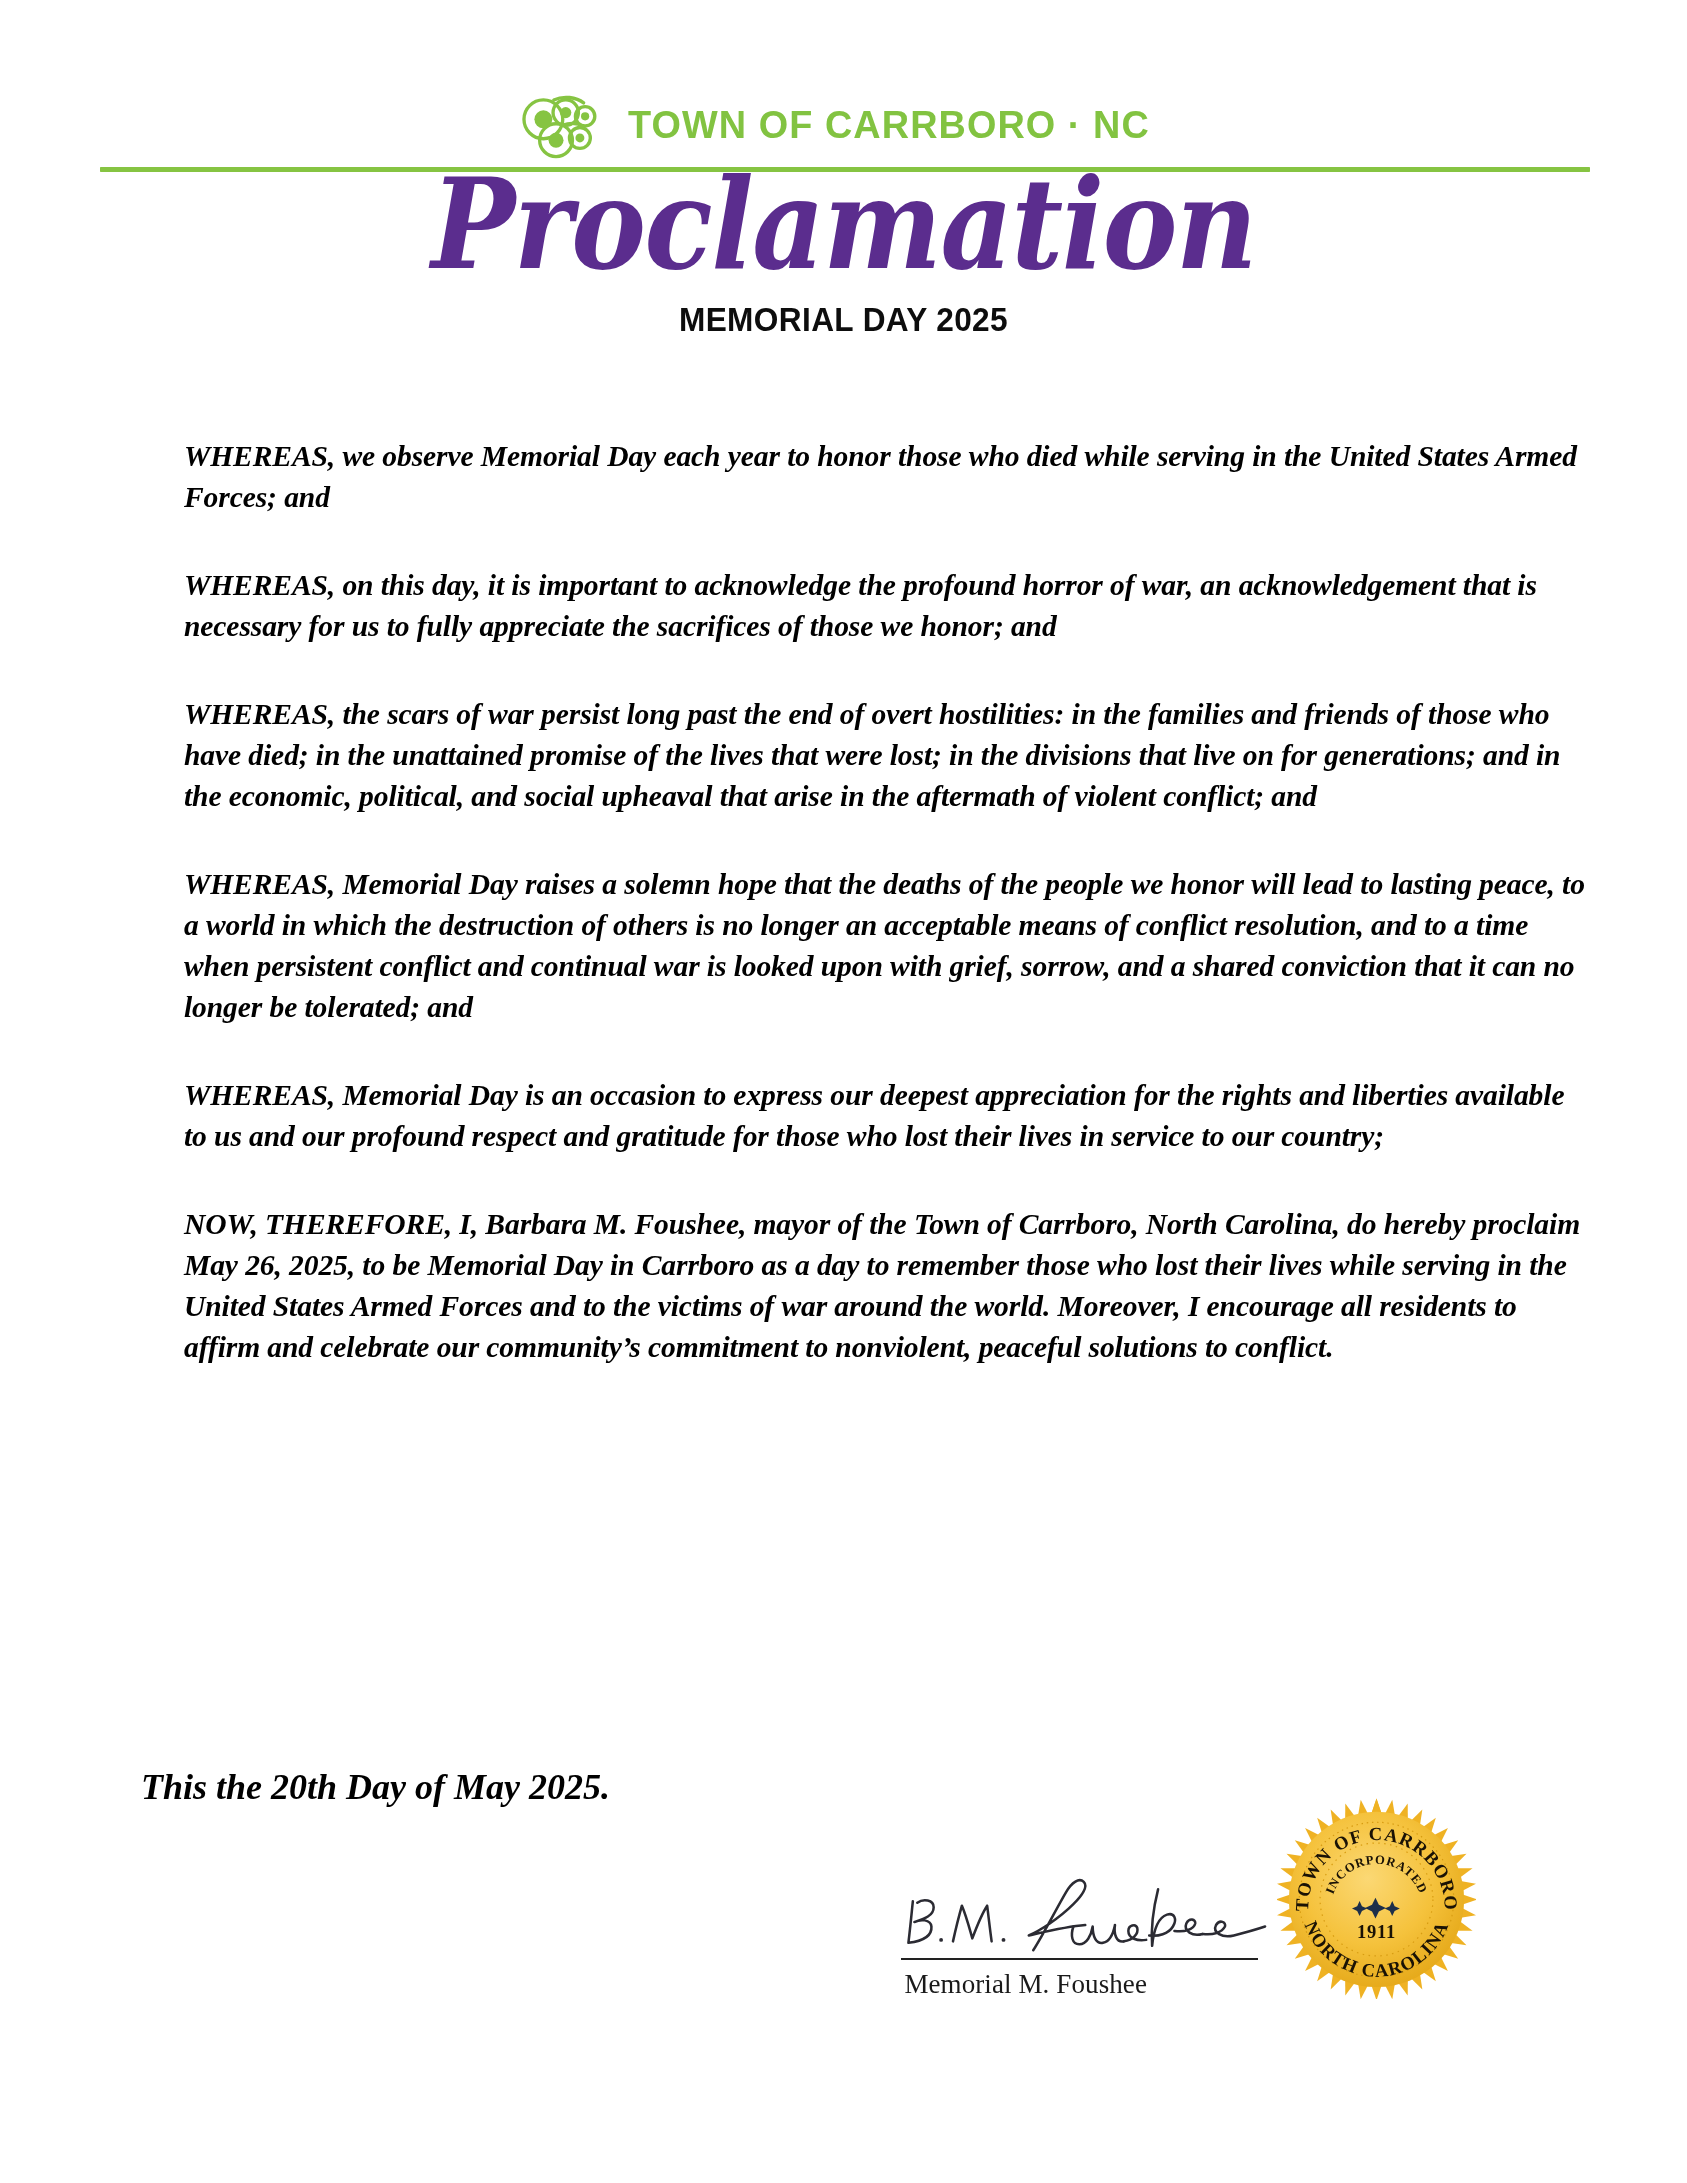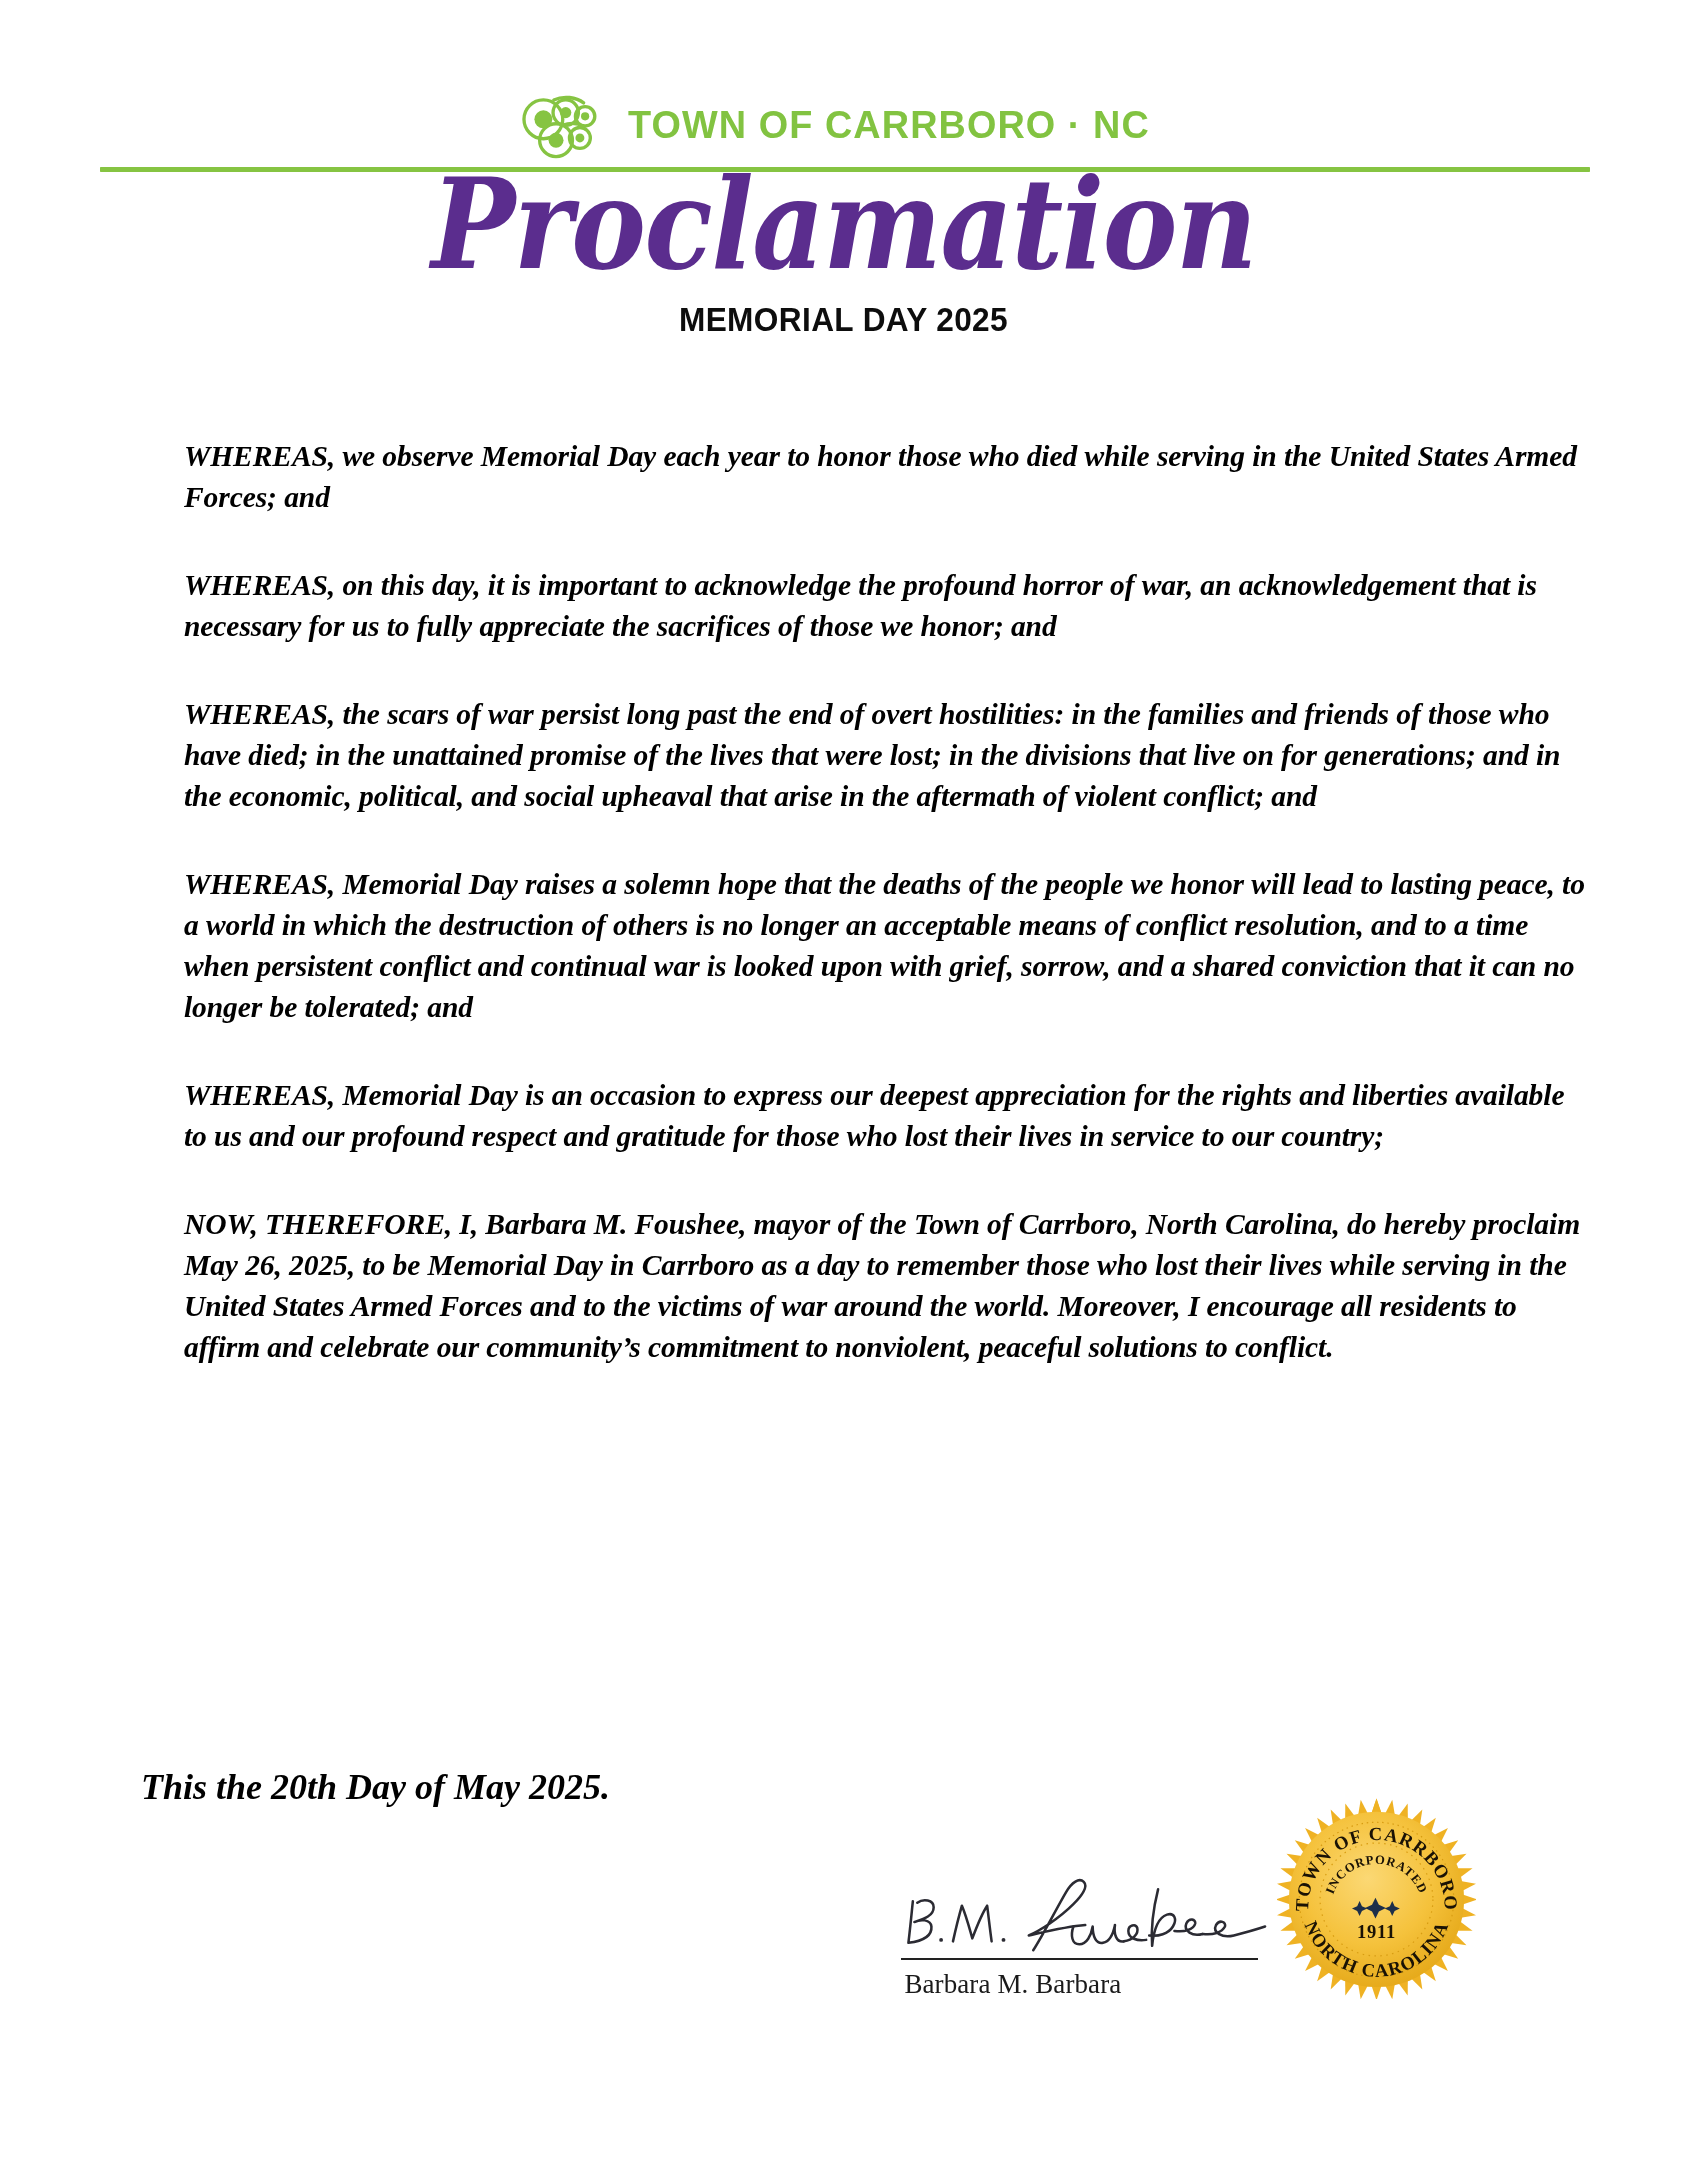--- a/index.html
+++ b/index.html
@@ -221,21 +221,21 @@
           <path d="M182 104 C196 82, 212 50, 226 26 C234 12, 244 6, 250 12 C256 18, 248 30, 236 42 C216 62, 190 78, 176 84 C194 80, 226 72, 252 70"></path>
           <path d="M236 72 C232 84, 234 96, 244 96 C254 96, 260 84, 262 72 C262 84, 266 96, 276 94 C286 92, 290 80, 292 70 C290 82, 294 94, 304 92"></path>
           <path d="M304 92 C316 90, 324 82, 322 74 C320 68, 310 70, 310 78 C310 88, 322 92, 334 90"></path>
           <path d="M350 22 C344 46, 340 72, 342 98 C344 78, 350 60, 362 56 C372 53, 376 62, 370 72 C364 82, 350 86, 338 84"></path>
           <path d="M372 78 C386 80, 398 76, 400 68 C401 62, 392 60, 388 68 C384 78, 396 86, 410 82"></path>
           <path d="M410 82 C424 84, 436 80, 440 72 C442 66, 433 62, 428 70 C423 80, 436 88, 452 84 C468 80, 482 76, 494 72"></path>
         </g>
       </svg>
     </span>
     <div class="signature-rule"></div>
-    <div class="signature-name">Barbara M. Barbara</div>
+    <div class="signature-name">Memorial M. Foushee</div>
   </div>
 
   <div class="seal">
     <svg viewBox="0 0 268 272" xmlns="http://www.w3.org/2000/svg" aria-hidden="true">
       <defs>
         <radialGradient id="sealg" cx="45%" cy="38%" r="68%">
           <stop offset="0%" stop-color="#FBD874"></stop>
           <stop offset="55%" stop-color="#F5C23C"></stop>
           <stop offset="100%" stop-color="#E3A514"></stop>
         </radialGradient>

